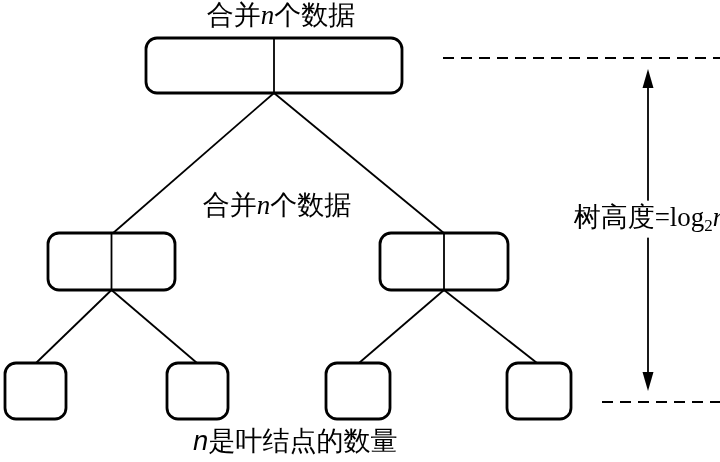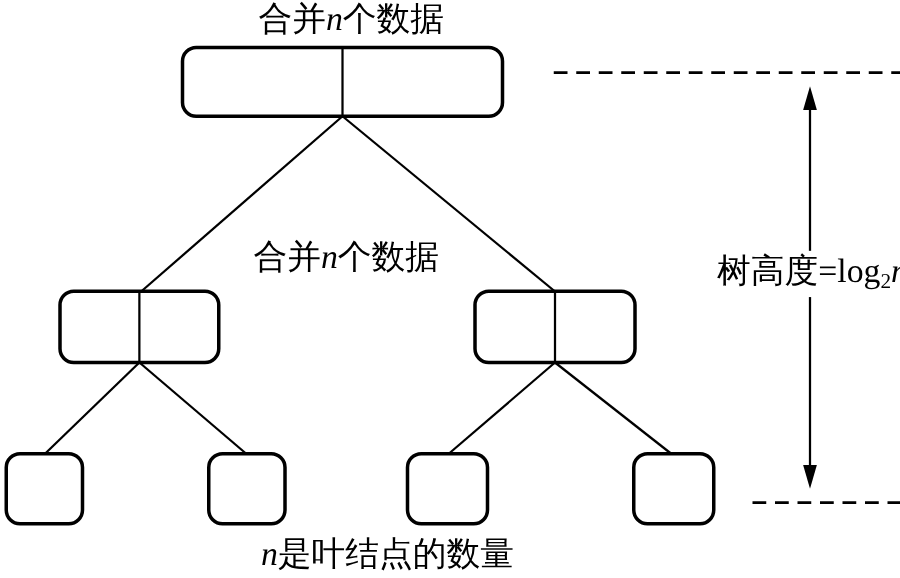--- a/index.html
+++ b/index.html
@@ -16,21 +16,21 @@
     position: absolute;
     transform: translate(-50%, -50%);
     font-size: 27px;
     line-height: 1.1;
     color: #000000;
     white-space: nowrap;
   }
   .label-top    { left: 281px; top: 16px;  }
   .label-middle { left: 277px; top: 206px; }
   .label-height { left: 650px; top: 219px; background: #ffffff; padding: 2px 4px; }
-  .label-leaf   { left: 310px; top: 444px; }
+  .label-leaf   { left: 295px; top: 444px; font-family: Liberation Mono, monospace; }
   .var { font-style: italic; }
   .sub { font-size: 17px; vertical-align: -5px; }
 </style>
 </head>
 <body>
 
 <div class="stage">
 
   <svg width="720" height="462" viewBox="0 0 720 462">
 

